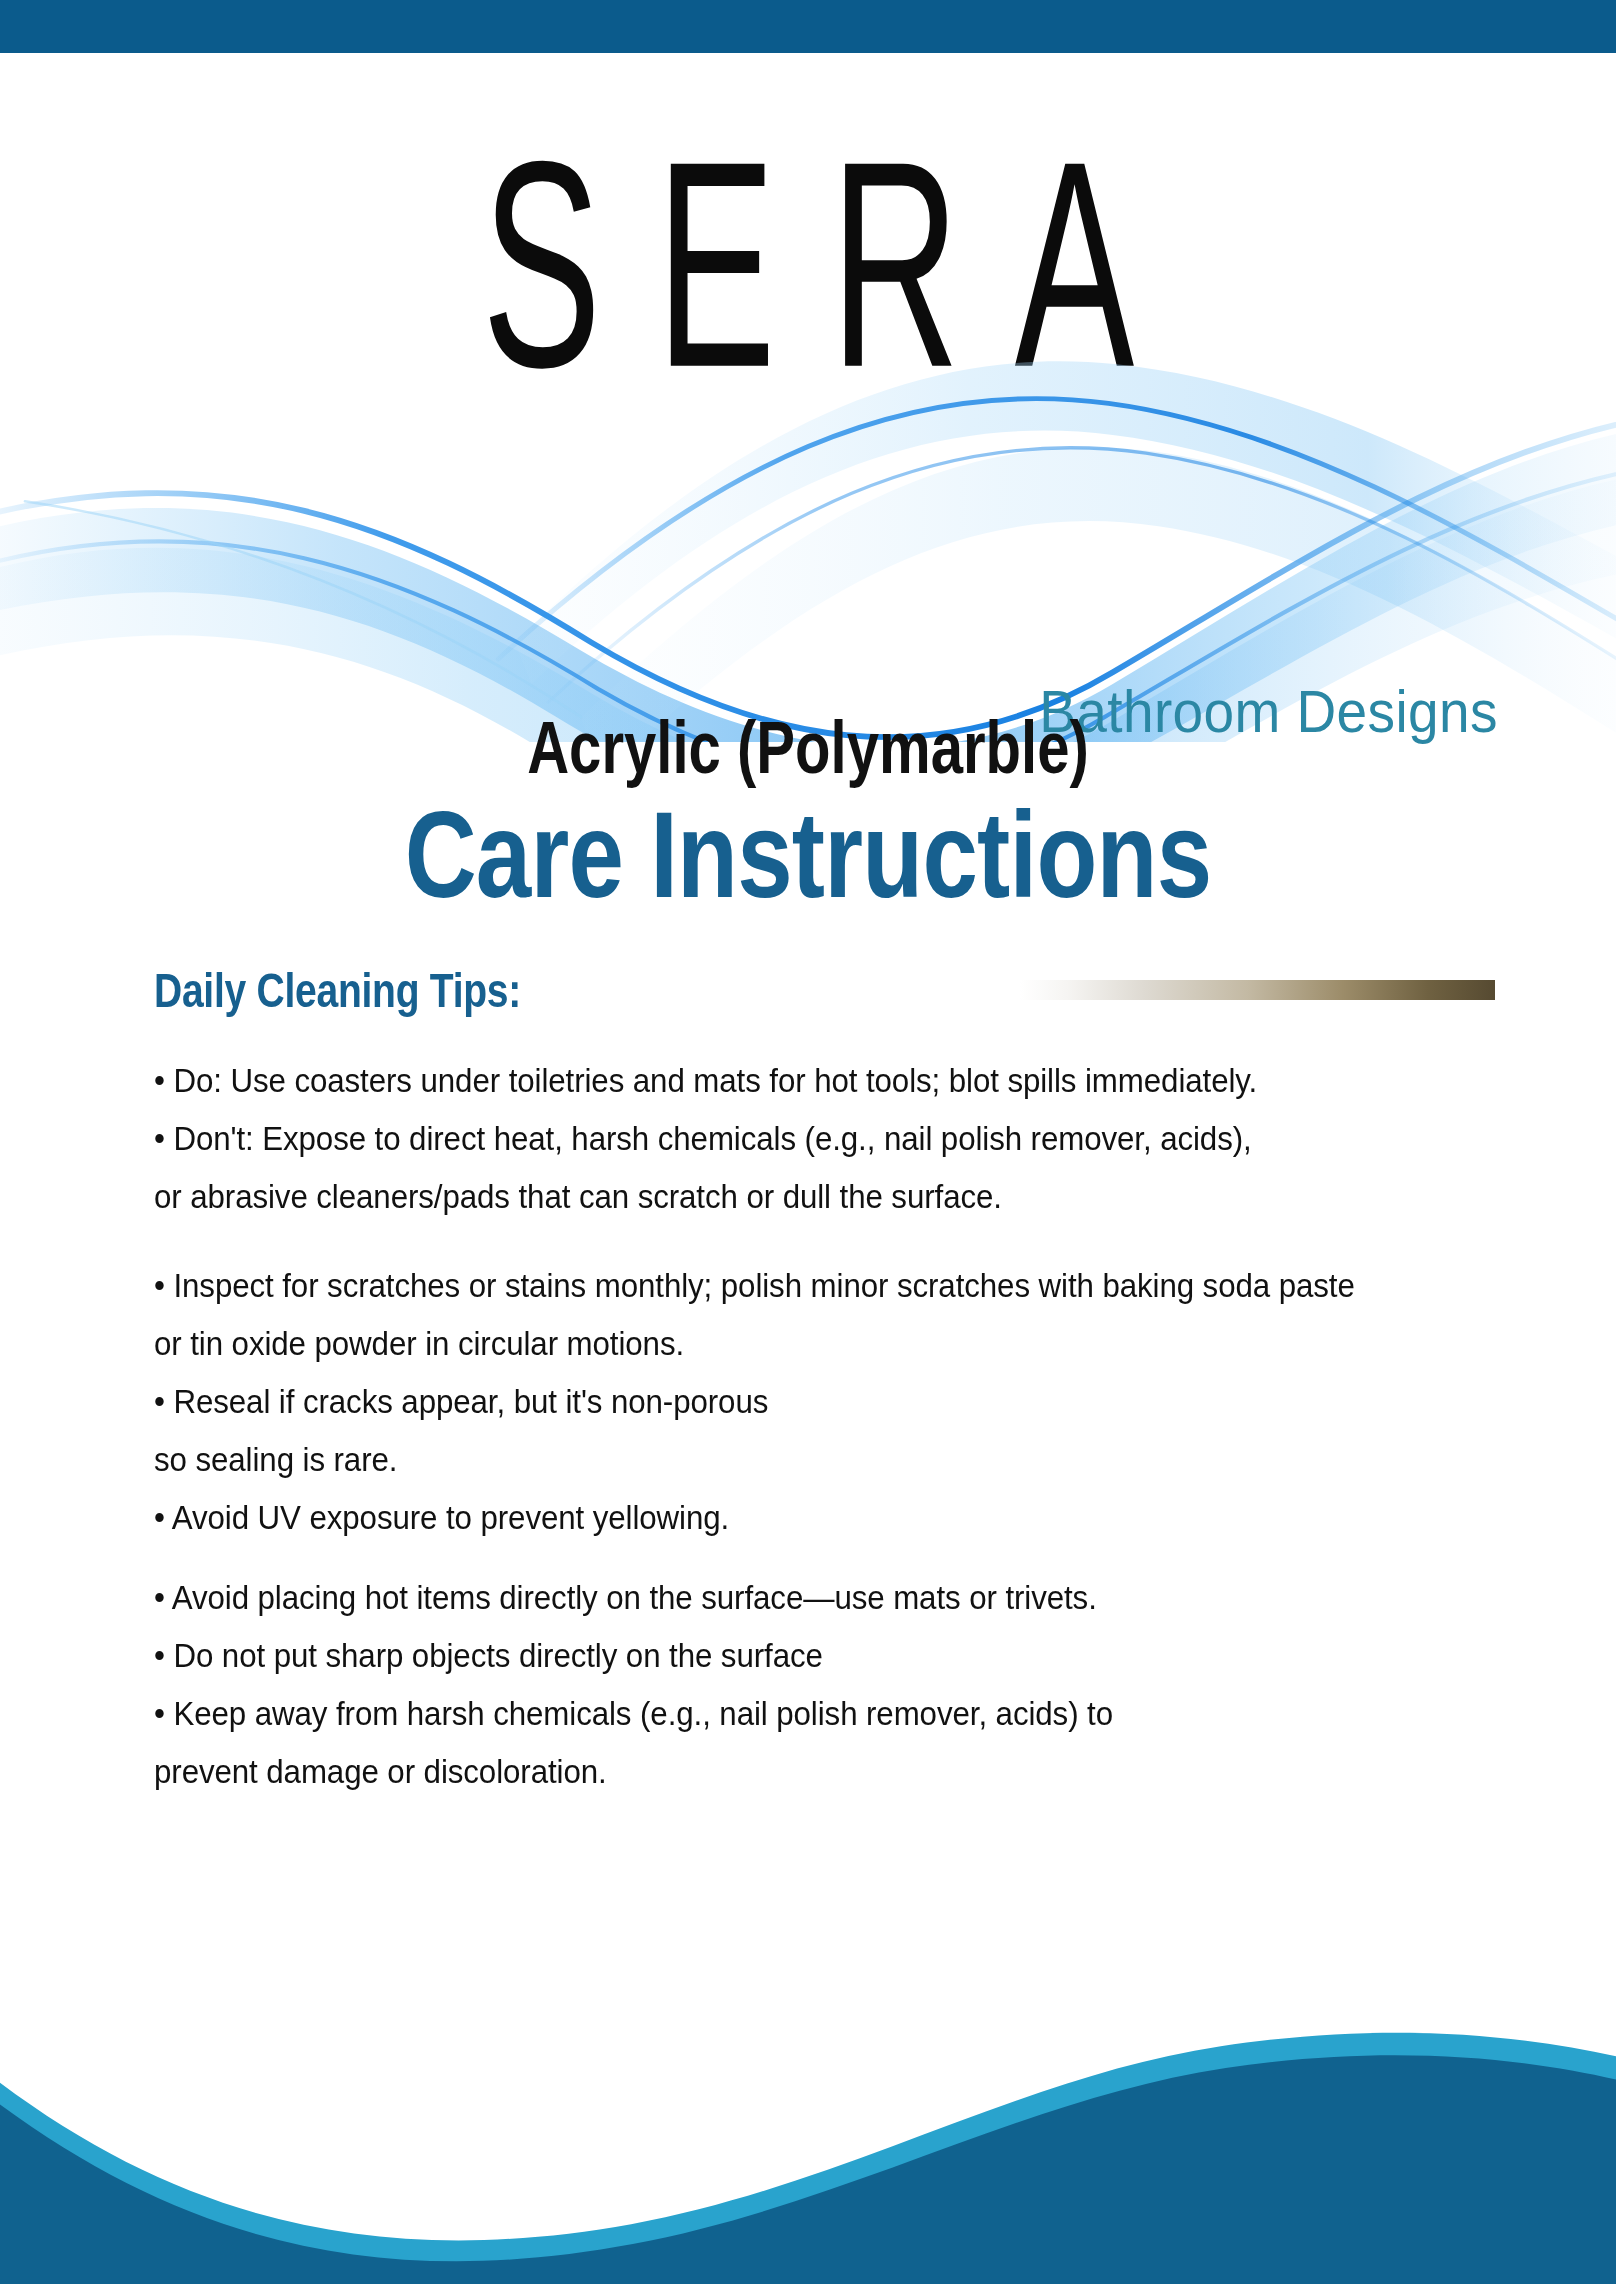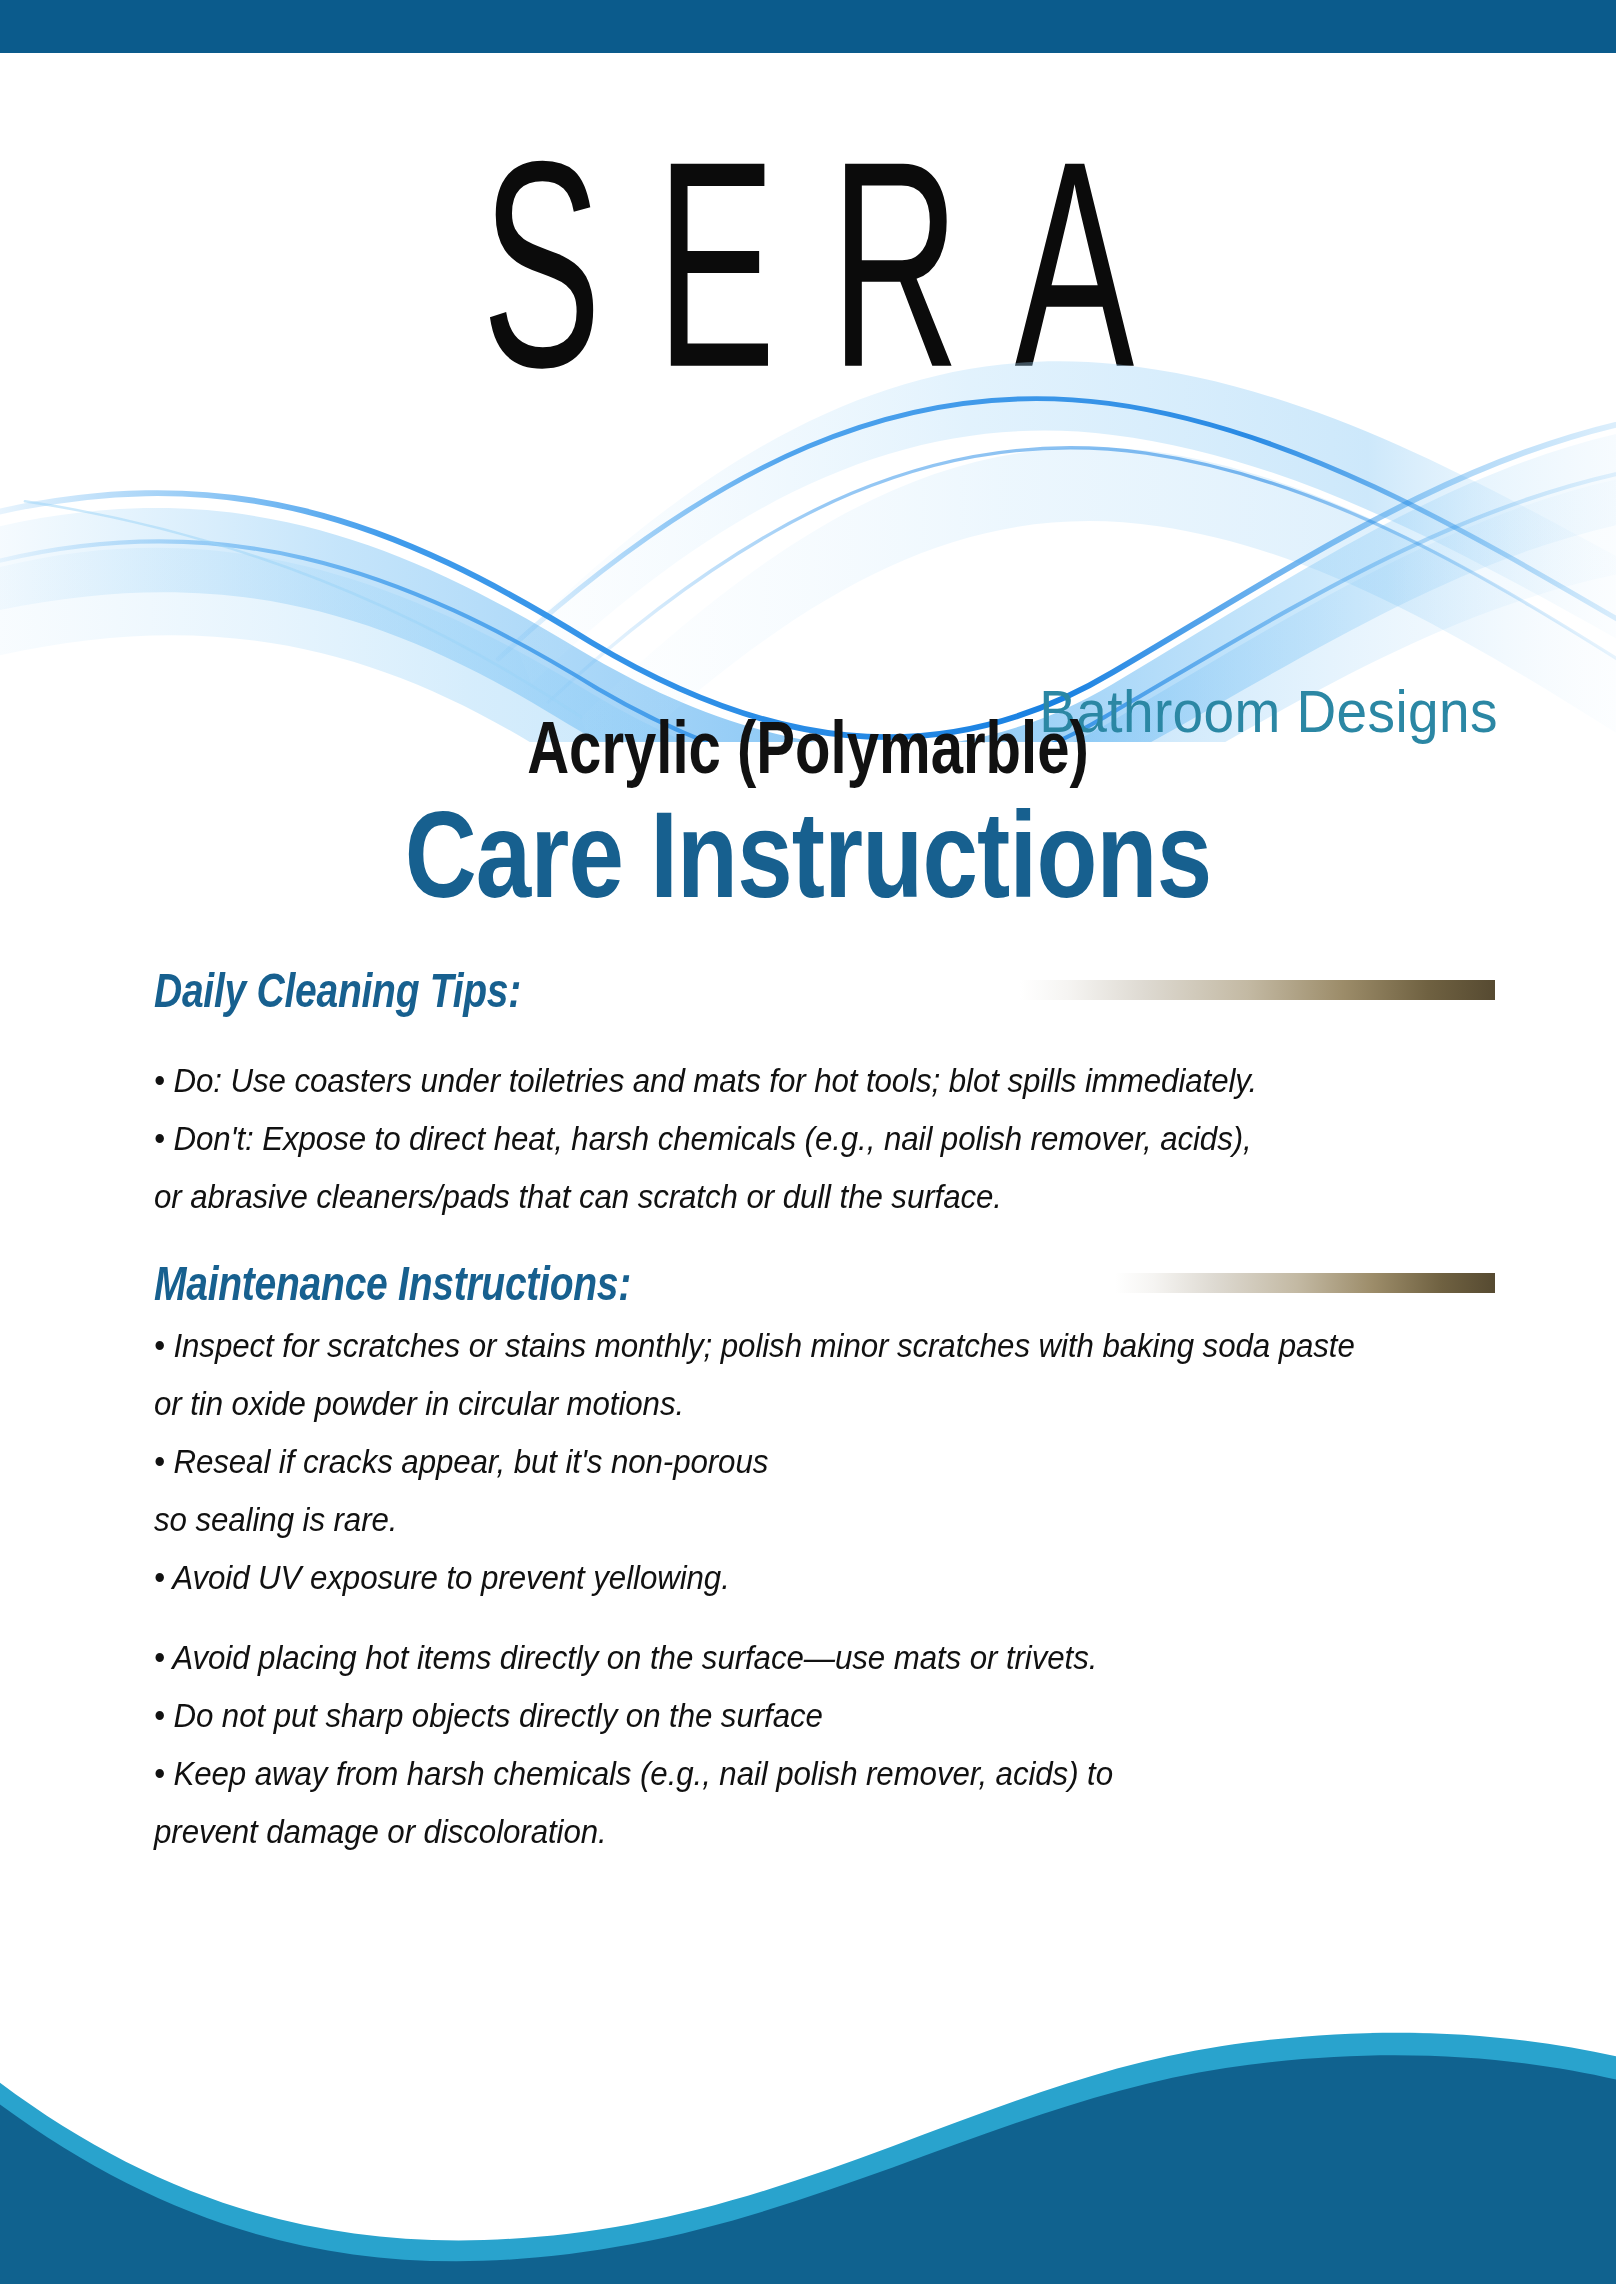--- a/index.html
+++ b/index.html
@@ -111,21 +111,21 @@
     white-space: nowrap;
   }
 
   
   .content {
     position: absolute;
     top: 963px;
     left: 154px;
     width: 1329px;
   }
-  .section { margin-bottom: 3.3px; font-style: italic; }
+  .section { margin-bottom: 3.3px; }
 
   .section-head {
     position: relative;
     display: block;
     height: 55px;
     margin-bottom: 5px;
   }
   .section-head .head-label {
     position: absolute;
     left: 0;
@@ -272,24 +272,20 @@
     <ul class="bullets">
       <li>• Do: Use coasters under toiletries and mats for hot tools; blot spills immediately.</li>
       <li>• Don't: Expose to direct heat, harsh chemicals (e.g., nail polish remover, acids),</li>
       <li>or abrasive cleaners/pads that can scratch or dull the surface.</li>
     </ul>
   </div>
 
   <div class="gap-md"></div>
 
   <div class="section">
-    <div class="section-head">
-      <span class="head-label">Maintenance Instructions:</span>
-      <span class="head-rule" style="width: 380px;"></span>
-    </div>
     <ul class="bullets">
       <li>• Inspect for scratches or stains monthly; polish minor scratches with baking soda paste</li>
       <li>or tin oxide powder in circular motions.</li>
       <li>• Reseal if cracks appear, but it's non-porous</li>
       <li>so sealing is rare.</li>
       <li>• Avoid UV exposure to prevent yellowing.</li>
     </ul>
   </div>
 
   <div class="gap-sm"></div>

